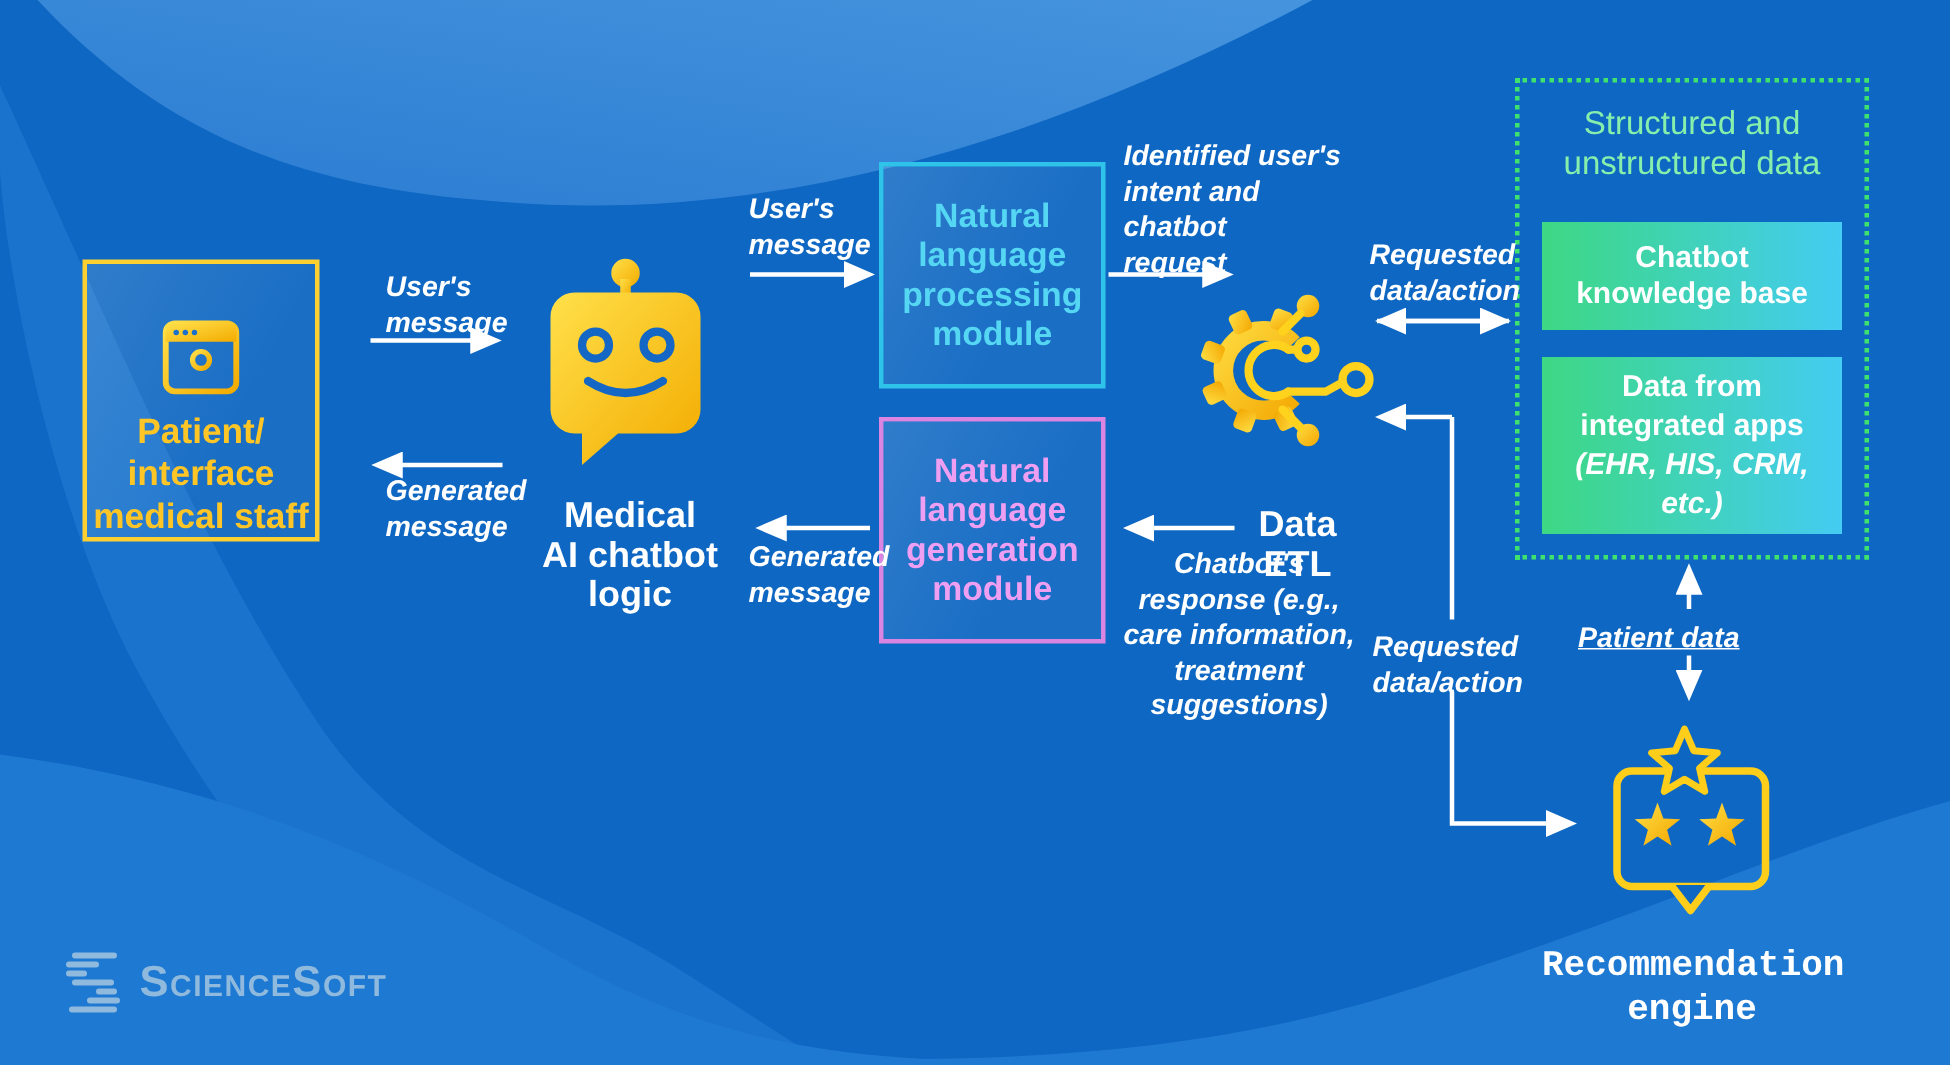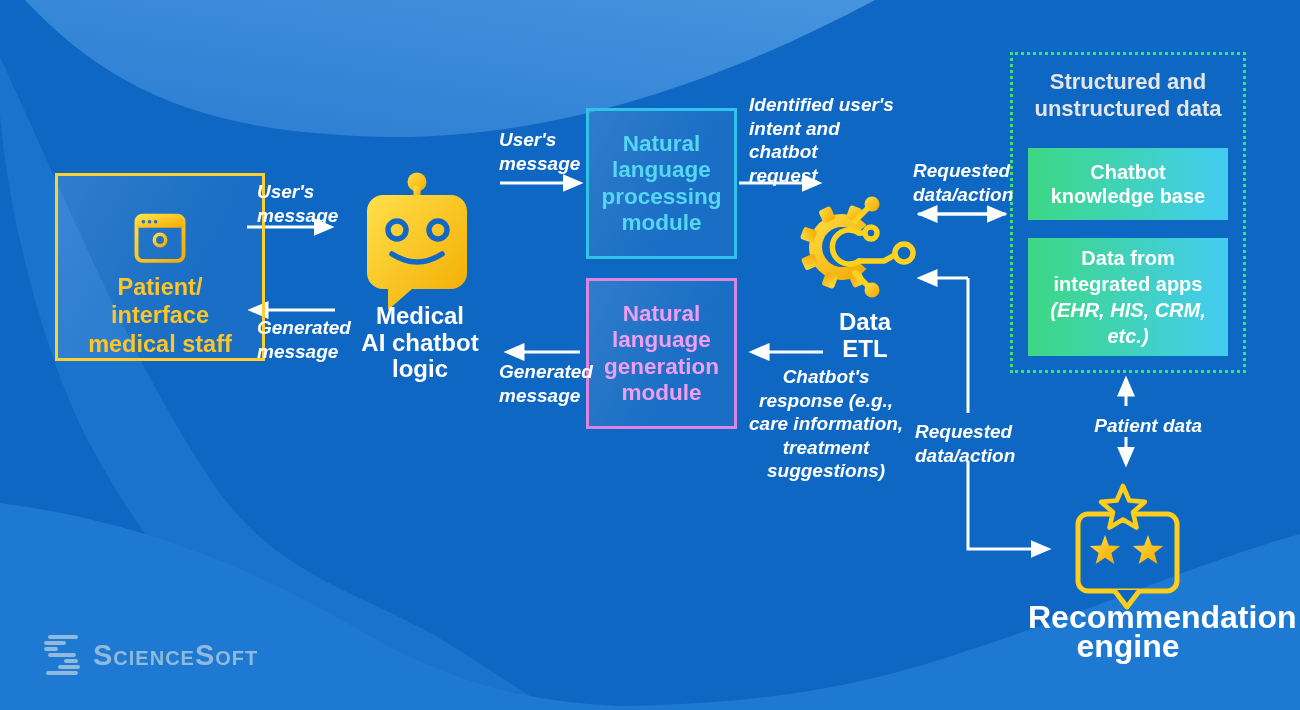--- a/index.html
+++ b/index.html
@@ -6,57 +6,57 @@
   #canvas{position:relative;width:1300px;height:710px;overflow:hidden;
           background:#0e67c2;font-family:"Liberation Sans",sans-serif;}
   #canvas svg{display:block;}
   .abs{position:absolute;}
   .bg-layer{position:absolute;inset:0;pointer-events:none;}
   
   .node-box{position:absolute;box-sizing:border-box;
             background:linear-gradient(118deg,rgba(255,255,255,.14),rgba(255,255,255,.05) 62%);
             display:flex;flex-direction:column;align-items:center;justify-content:center;
             text-align:center;}
-  #patient-box{left:55px;top:173px;width:210px;height:188px;border:3px solid #fdd032;
+  #patient-box{left:55px;top:173px;width:158px;height:188px;border:3px solid #fdd032;
                justify-content:flex-start;padding-top:37px;}
   #patient-title{margin-top:9px;font-size:23.5px;line-height:28.5px;font-weight:bold;color:#fec526;}
   #nlp-box{left:586px;top:108px;width:151px;height:151px;border:3px solid #2fc3e9;
            color:#55d7f4;font-size:22.5px;line-height:26.5px;font-weight:bold;}
   #nlg-box{left:586px;top:278px;width:151px;height:151px;border:3px solid #d985e1;
            color:#ef9ff2;font-size:22.5px;line-height:26.5px;font-weight:bold;}
   
   #structured-box{left:1010px;top:52px;width:236px;height:321px;border:3px dotted #3ee26d;
                   position:absolute;box-sizing:border-box;}
   #structured-title{position:absolute;left:0;top:13px;width:100%;text-align:center;
-                    color:#e5e5e5;font-size:22px;line-height:27px;font-weight:bold;}
+                    color:#86efac;font-size:22px;line-height:27px;font-weight:normal;}
   .grad-box{position:absolute;left:15px;width:200px;color:#fff;font-weight:bold;
             background:linear-gradient(90deg,#3dd883,#44ccf2);
             display:flex;flex-direction:column;align-items:center;justify-content:center;
             text-align:center;}
   #kb-box{top:93px;height:72px;font-size:20px;line-height:24.5px;}
   #apps-box{top:183px;height:118px;font-size:20px;line-height:26px;}
   .it{font-style:italic;}
   
-  .node-title{position:absolute;text-align:center;color:#fff;font-weight:bold;}
+  .node-title{position:absolute;text-align:center;color:#fff;font-weight:bold;margin-top:28px;}
   #chatbot-title{left:340px;top:303px;width:160px;font-size:24px;line-height:26.5px;}
   #etl-title{left:815px;top:308px;width:100px;font-size:24px;line-height:27px;}
-  #rec-title{left:1028px;top:603px;width:200px;font-size:32px;line-height:28.5px;}
+  #rec-title{left:1028px;top:603px;width:200px;font-size:24px;line-height:28.5px;font-family:Liberation Mono, monospace;}
   
   .label{position:absolute;color:#fff;font-style:italic;font-weight:bold;
          font-size:19px;line-height:23.5px;}
   .label span{display:block;}
   #l-users1{left:257px;top:180px;}
   #l-gen1{left:257px;top:316px;}
   #l-users2{left:499px;top:128px;}
   #l-identified{left:749px;top:93px;}
   #l-req-top{left:913px;top:159px;}
   #l-response{left:749px;top:365px;text-align:center;}
   #l-gen2{left:499px;top:360px;}
   #l-req-bottom{left:915px;top:420px;}
-  #l-patient-data{left:1052px;top:414px;width:150px;text-align:right;}
+  #l-patient-data{left:1052px;top:414px;width:150px;text-align:left;text-decoration:underline;}
   
   #logo{left:40px;top:633px;display:flex;align-items:center;gap:9px;justify-content:center;}
   #logo-text{color:#8fb9dd;font-size:29px;font-weight:bold;font-variant:small-caps;
              letter-spacing:1px;}
   .blk span{display:block;}
 </style>
 </head>
 <body>
 
 <div id="canvas">

